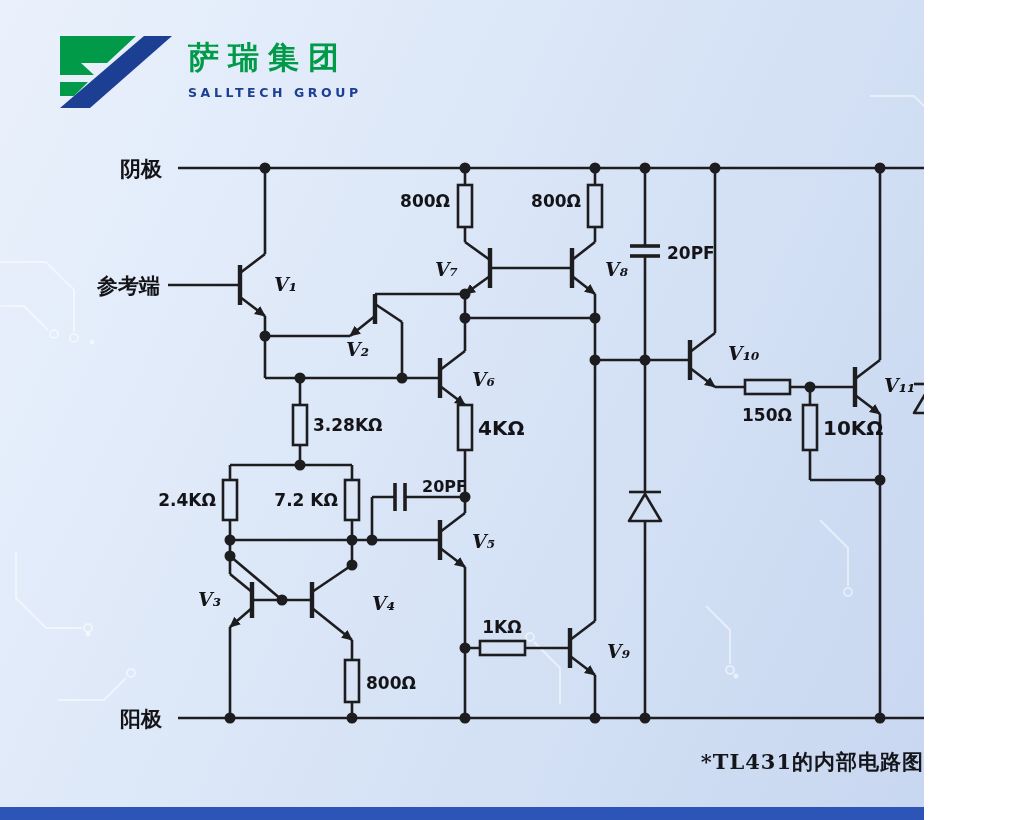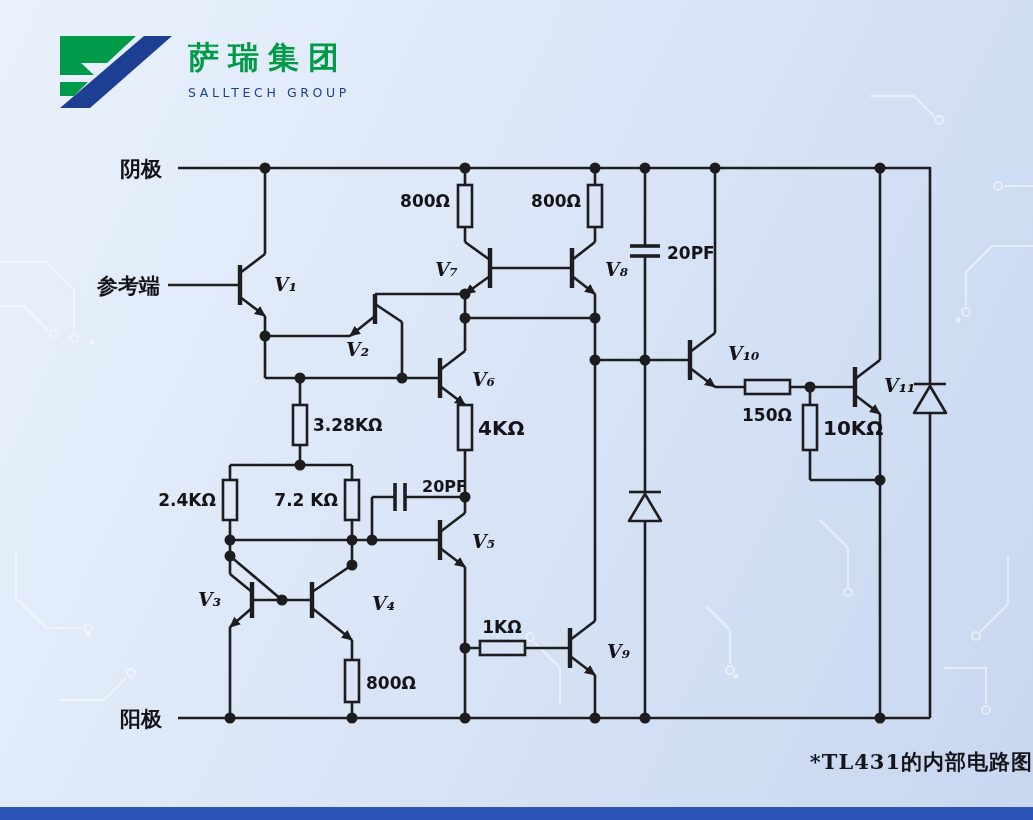--- a/index.html
+++ b/index.html
@@ -1,25 +1,25 @@
 <!DOCTYPE html>
 <html><head>
 <meta charset="utf-8">
 <style>
   html,body{margin:0;padding:0;}
   .page{
     position:relative;
-    width:1033px;height:820px;
+    width:924px;height:820px;
     overflow:hidden;
     background:linear-gradient(115deg,#eaf1fc 0%,#dde8f8 38%,#cfddf3 78%,#c8d7f0 100%);
     font-family:"DejaVu Sans",sans-serif;
   }
   .logo{position:absolute;top:30px;left:56px;display:flex;align-items:center;gap:14px;z-index:3;}
   .logo-cn{font-size:31px;font-weight:700;letter-spacing:9px;color:#009a48;line-height:1.15;white-space:nowrap;}
-  .logo-en{font-size:12.5px;font-weight:400;letter-spacing:3.6px;color:#1c3f94;margin-top:10px;white-space:nowrap;}
+  .logo-en{font-size:12.5px;font-weight:700;letter-spacing:3.6px;color:#1c3f94;margin-top:10px;white-space:nowrap;}
   .schematic{position:absolute;left:0;top:0;z-index:2;}
   .deco path{stroke:#ffffff;stroke-width:2;fill:none;stroke-opacity:.5;}
   .deco circle{stroke:#ffffff;fill:none;stroke-width:2;stroke-opacity:.5;}
   .deco circle.fd{fill:#ffffff;stroke:none;fill-opacity:.55;}
   .wire path{stroke:#1d1d1f;stroke-width:2.6;fill:none;stroke-linejoin:round;}
   .bar{stroke:#1d1d1f;stroke-width:4.4;fill:none;}
   .lead{stroke:#1d1d1f;stroke-width:2.6;fill:none;}
   .comp rect{fill:none;stroke:#1d1d1f;stroke-width:2.6;}
   .plate{stroke:#1d1d1f;stroke-width:3.6;fill:none;}
   .dsym{stroke:#1d1d1f;stroke-width:2.6;fill:none;stroke-linejoin:round;}

